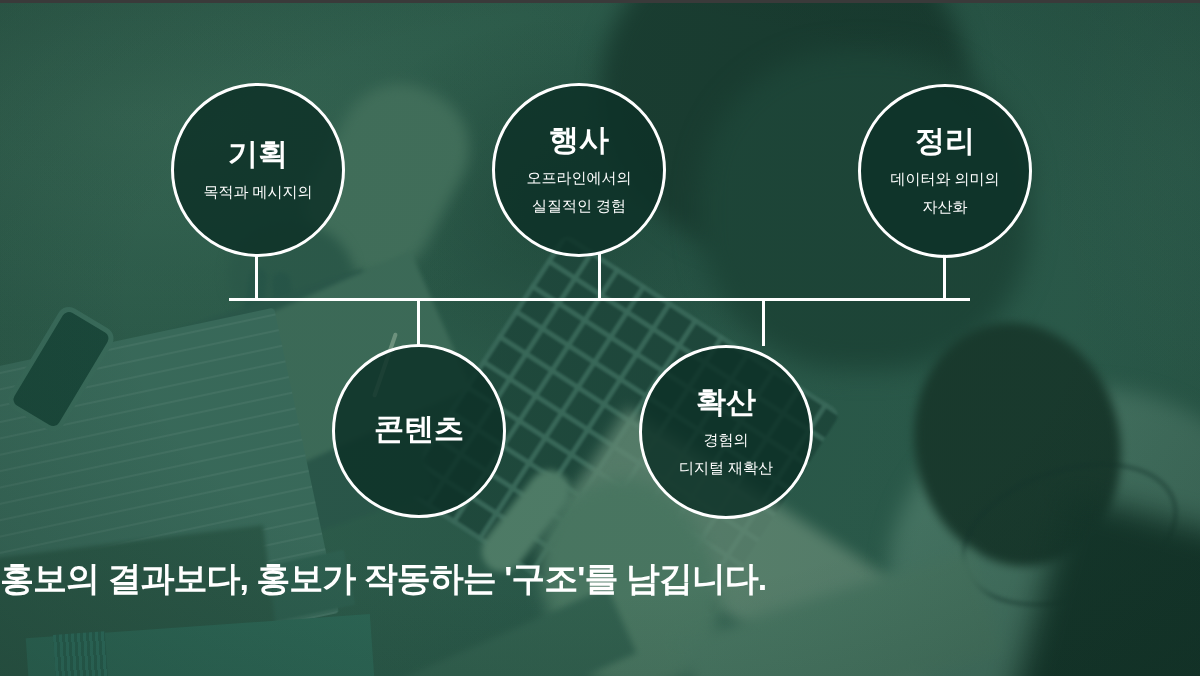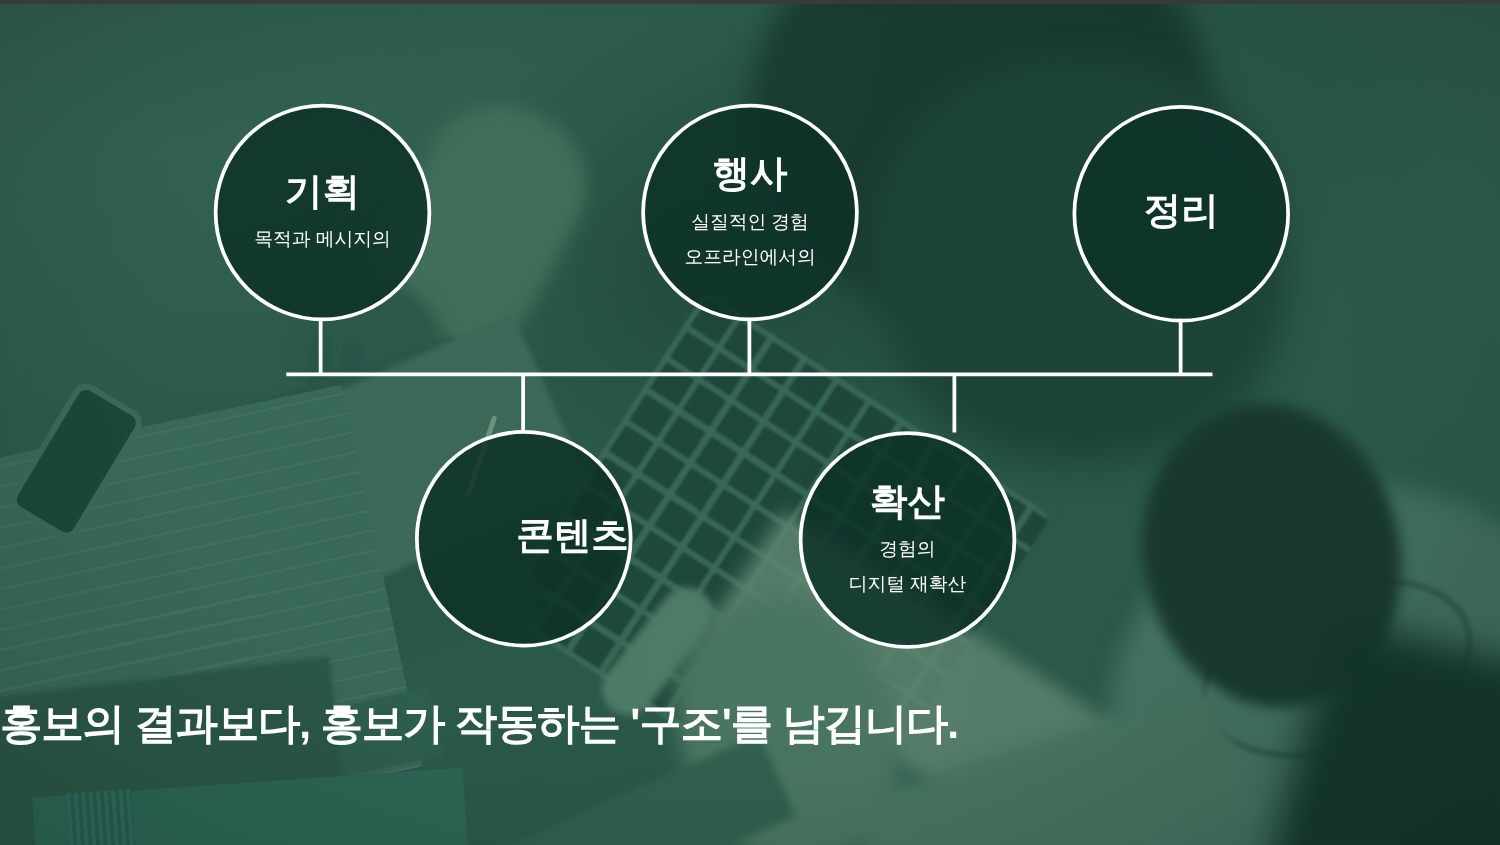--- a/index.html
+++ b/index.html
@@ -54,23 +54,23 @@
   .v-line{position:absolute;width:3px;background:#fff;z-index:4;}
   .v-planning{left:255px;top:254px;height:46px;}
   .v-event{left:598px;top:254px;height:46px;}
   .v-sorting{left:943px;top:254px;height:46px;}
   .v-content{left:417px;top:299px;height:47px;}
   .v-spread{left:762px;top:299px;height:47px;}
   .node{position:absolute;width:174px;height:174px;border:3px solid #fff;border-radius:50%;
     background:rgba(13,49,39,.84);box-sizing:border-box;z-index:5;color:#fff;
     display:flex;flex-direction:column;align-items:center;justify-content:center;text-align:center;padding-top:4px;}
   .node-planning{left:171px;top:83px;}
-  .node-event{left:513px;top:83px;}
+  .node-event{left:492px;top:83px;}
   .node-sorting{left:858px;top:84px;}
-  .node-content{left:332px;top:344px;align-items:flex-end;}
+  .node-content{left:332px;top:344px;}
   .node-spread{left:639px;top:345px;}
   .node-title{font-size:30px;font-weight:bold;line-height:32px;margin-bottom:8px;}
   .node-desc{font-size:15px;line-height:28px;font-weight:400;}
   .headline{position:absolute;left:0;right:0;top:556px;z-index:6;text-align:left;
     color:#fff;font-size:34px;font-weight:bold;letter-spacing:-1px;}
 </style>
 </head>
 <body>
 
 <div class="stage">
@@ -118,27 +118,31 @@
   <div class="node node-planning">
     <div class="node-title">기획</div>
     <div class="node-desc">
       <div>목적과 메시지의</div>
     </div>
   </div>
 
   <div class="node node-event">
     <div class="node-title">행사</div>
     <div class="node-desc">
+      <div>오프라인에서의</div>
       <div>실질적인 경험</div>
-      <div>오프라인에서의</div>
     </div>
   </div>
 
   <div class="node node-sorting">
     <div class="node-title">정리</div>
+    <div class="node-desc">
+      <div>데이터와 의미의</div>
+      <div>자산화</div>
+    </div>
   </div>
 
   <div class="node node-content">
     <div class="node-title">콘텐츠</div>
   </div>
 
   <div class="node node-spread">
     <div class="node-title">확산</div>
     <div class="node-desc">
       <div>경험의</div>

